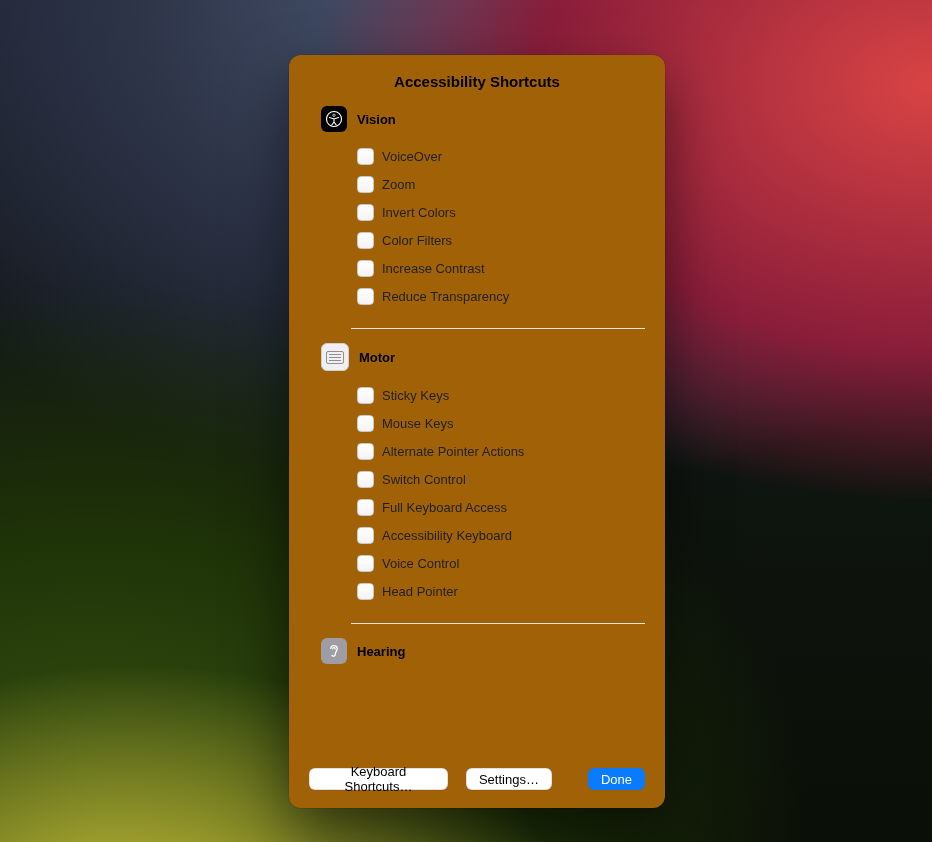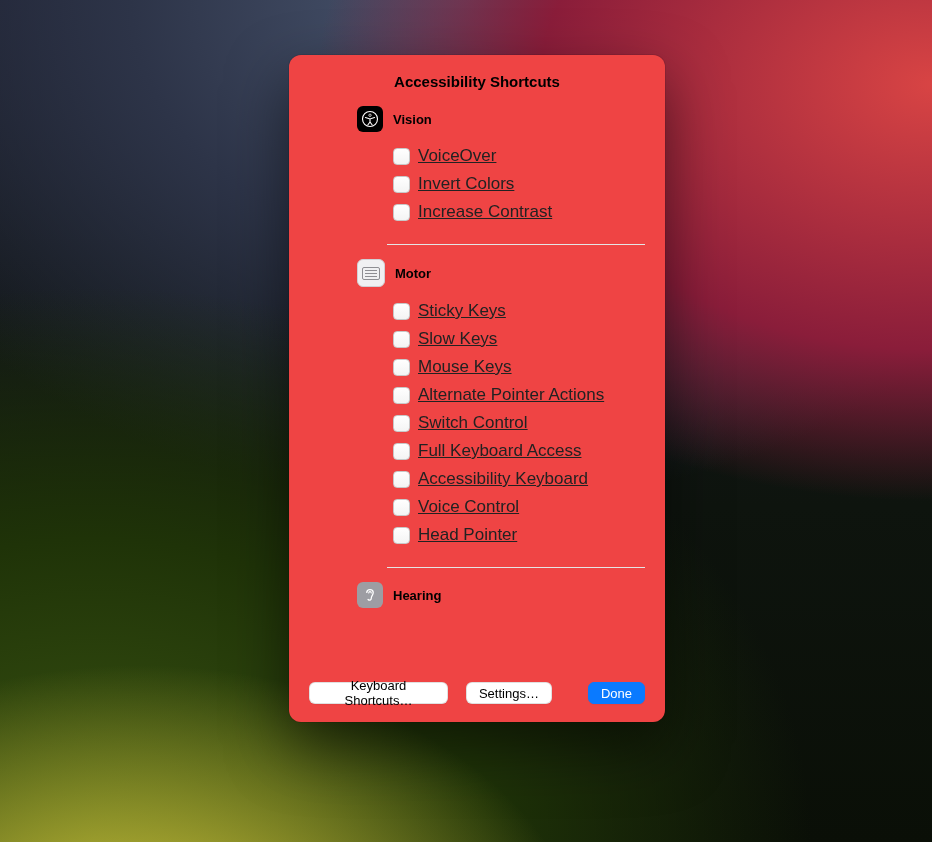--- a/index.html
+++ b/index.html
@@ -19,39 +19,38 @@
       radial-gradient(140% 120% at 10% 100%, #3b5512 0%, #1f3308 30%, rgba(0,0,0,0) 55%),
       radial-gradient(120% 90% at 100% 10%, #d84444 0%, #8a1d3a 35%, rgba(0,0,0,0) 55%),
       radial-gradient(120% 100% at 50% 0%, #4a5670 0%, #2d3448 30%, rgba(0,0,0,0) 60%),
       linear-gradient(180deg, #1a1c2b 0%, #0e140e 60%, #0a0f07 100%);
   }
   .panel {
     position: absolute;
     left: 289px;
     top: 55px;
     width: 376px;
-    height: 667px;
-    background: #ef4444;
+    height: 753px;
+    background: #a16207;
     border-radius: 12px;
     box-shadow: 0 25px 60px rgba(0,0,0,0.5), 0 0 0 1px rgba(0,0,0,0.08);
     display: flex;
     flex-direction: column;
   }
   .panel-title {
     text-align: center;
     font-weight: 700;
     font-size: 15px;
     color: #000;
     padding: 18px 0 16px 0;
   }
   .content {
     flex: 1 1 auto;
     overflow: hidden;
     padding: 0 20px 0 32px;
-    margin-left: 36px;
   }
   .section {
     padding: 0 0 8px 0;
   }
   .divider {
     border: none;
     border-top: 1px solid #e5e5e5;
     margin: 10px 0 14px 30px;
   }
   .section-header {
@@ -88,23 +87,22 @@
   .checkbox {
     width: 15px;
     height: 15px;
     border: 1px solid #c8c8c8;
     border-radius: 4px;
     background: linear-gradient(#ffffff,#f4f4f4);
     box-shadow: inset 0 1px 0 rgba(255,255,255,0.6);
     flex: 0 0 auto;
   }
   .item-label {
-    font-size: 17px;
+    font-size: 13px;
     color: #222;
-    text-decoration: underline;
   }
   .footer {
     flex: 0 0 auto;
     display: flex;
     gap: 18px;
     padding: 0 20px 18px 20px;
     align-items: center;
   }
   .footer .spacer { flex: 1 1 auto; }
   .btn {
@@ -164,46 +162,54 @@
         </div>
         <div class="section-title">Vision</div>
       </div>
       <div class="items">
         <div class="item">
             <span class="checkbox"></span>
             <span class="item-label">VoiceOver</span>
           </div>
         <div class="item">
             <span class="checkbox"></span>
+            <span class="item-label">Zoom</span>
+          </div>
+        <div class="item">
+            <span class="checkbox"></span>
             <span class="item-label">Invert Colors</span>
           </div>
         <div class="item">
             <span class="checkbox"></span>
+            <span class="item-label">Color Filters</span>
+          </div>
+        <div class="item">
+            <span class="checkbox"></span>
             <span class="item-label">Increase Contrast</span>
+          </div>
+        <div class="item">
+            <span class="checkbox"></span>
+            <span class="item-label">Reduce Transparency</span>
           </div>
       </div>
     </div>
 
     <hr class="divider">
 
     <div class="section">
       <div class="section-header">
         <div class="section-icon kbd-shell">
           <div class="kbd-inner"></div>
         </div>
         <div class="section-title">Motor</div>
       </div>
       <div class="items">
         <div class="item">
             <span class="checkbox"></span>
             <span class="item-label">Sticky Keys</span>
-          </div>
-        <div class="item">
-            <span class="checkbox"></span>
-            <span class="item-label">Slow Keys</span>
           </div>
         <div class="item">
             <span class="checkbox"></span>
             <span class="item-label">Mouse Keys</span>
           </div>
         <div class="item">
             <span class="checkbox"></span>
             <span class="item-label">Alternate Pointer Actions</span>
           </div>
         <div class="item">

